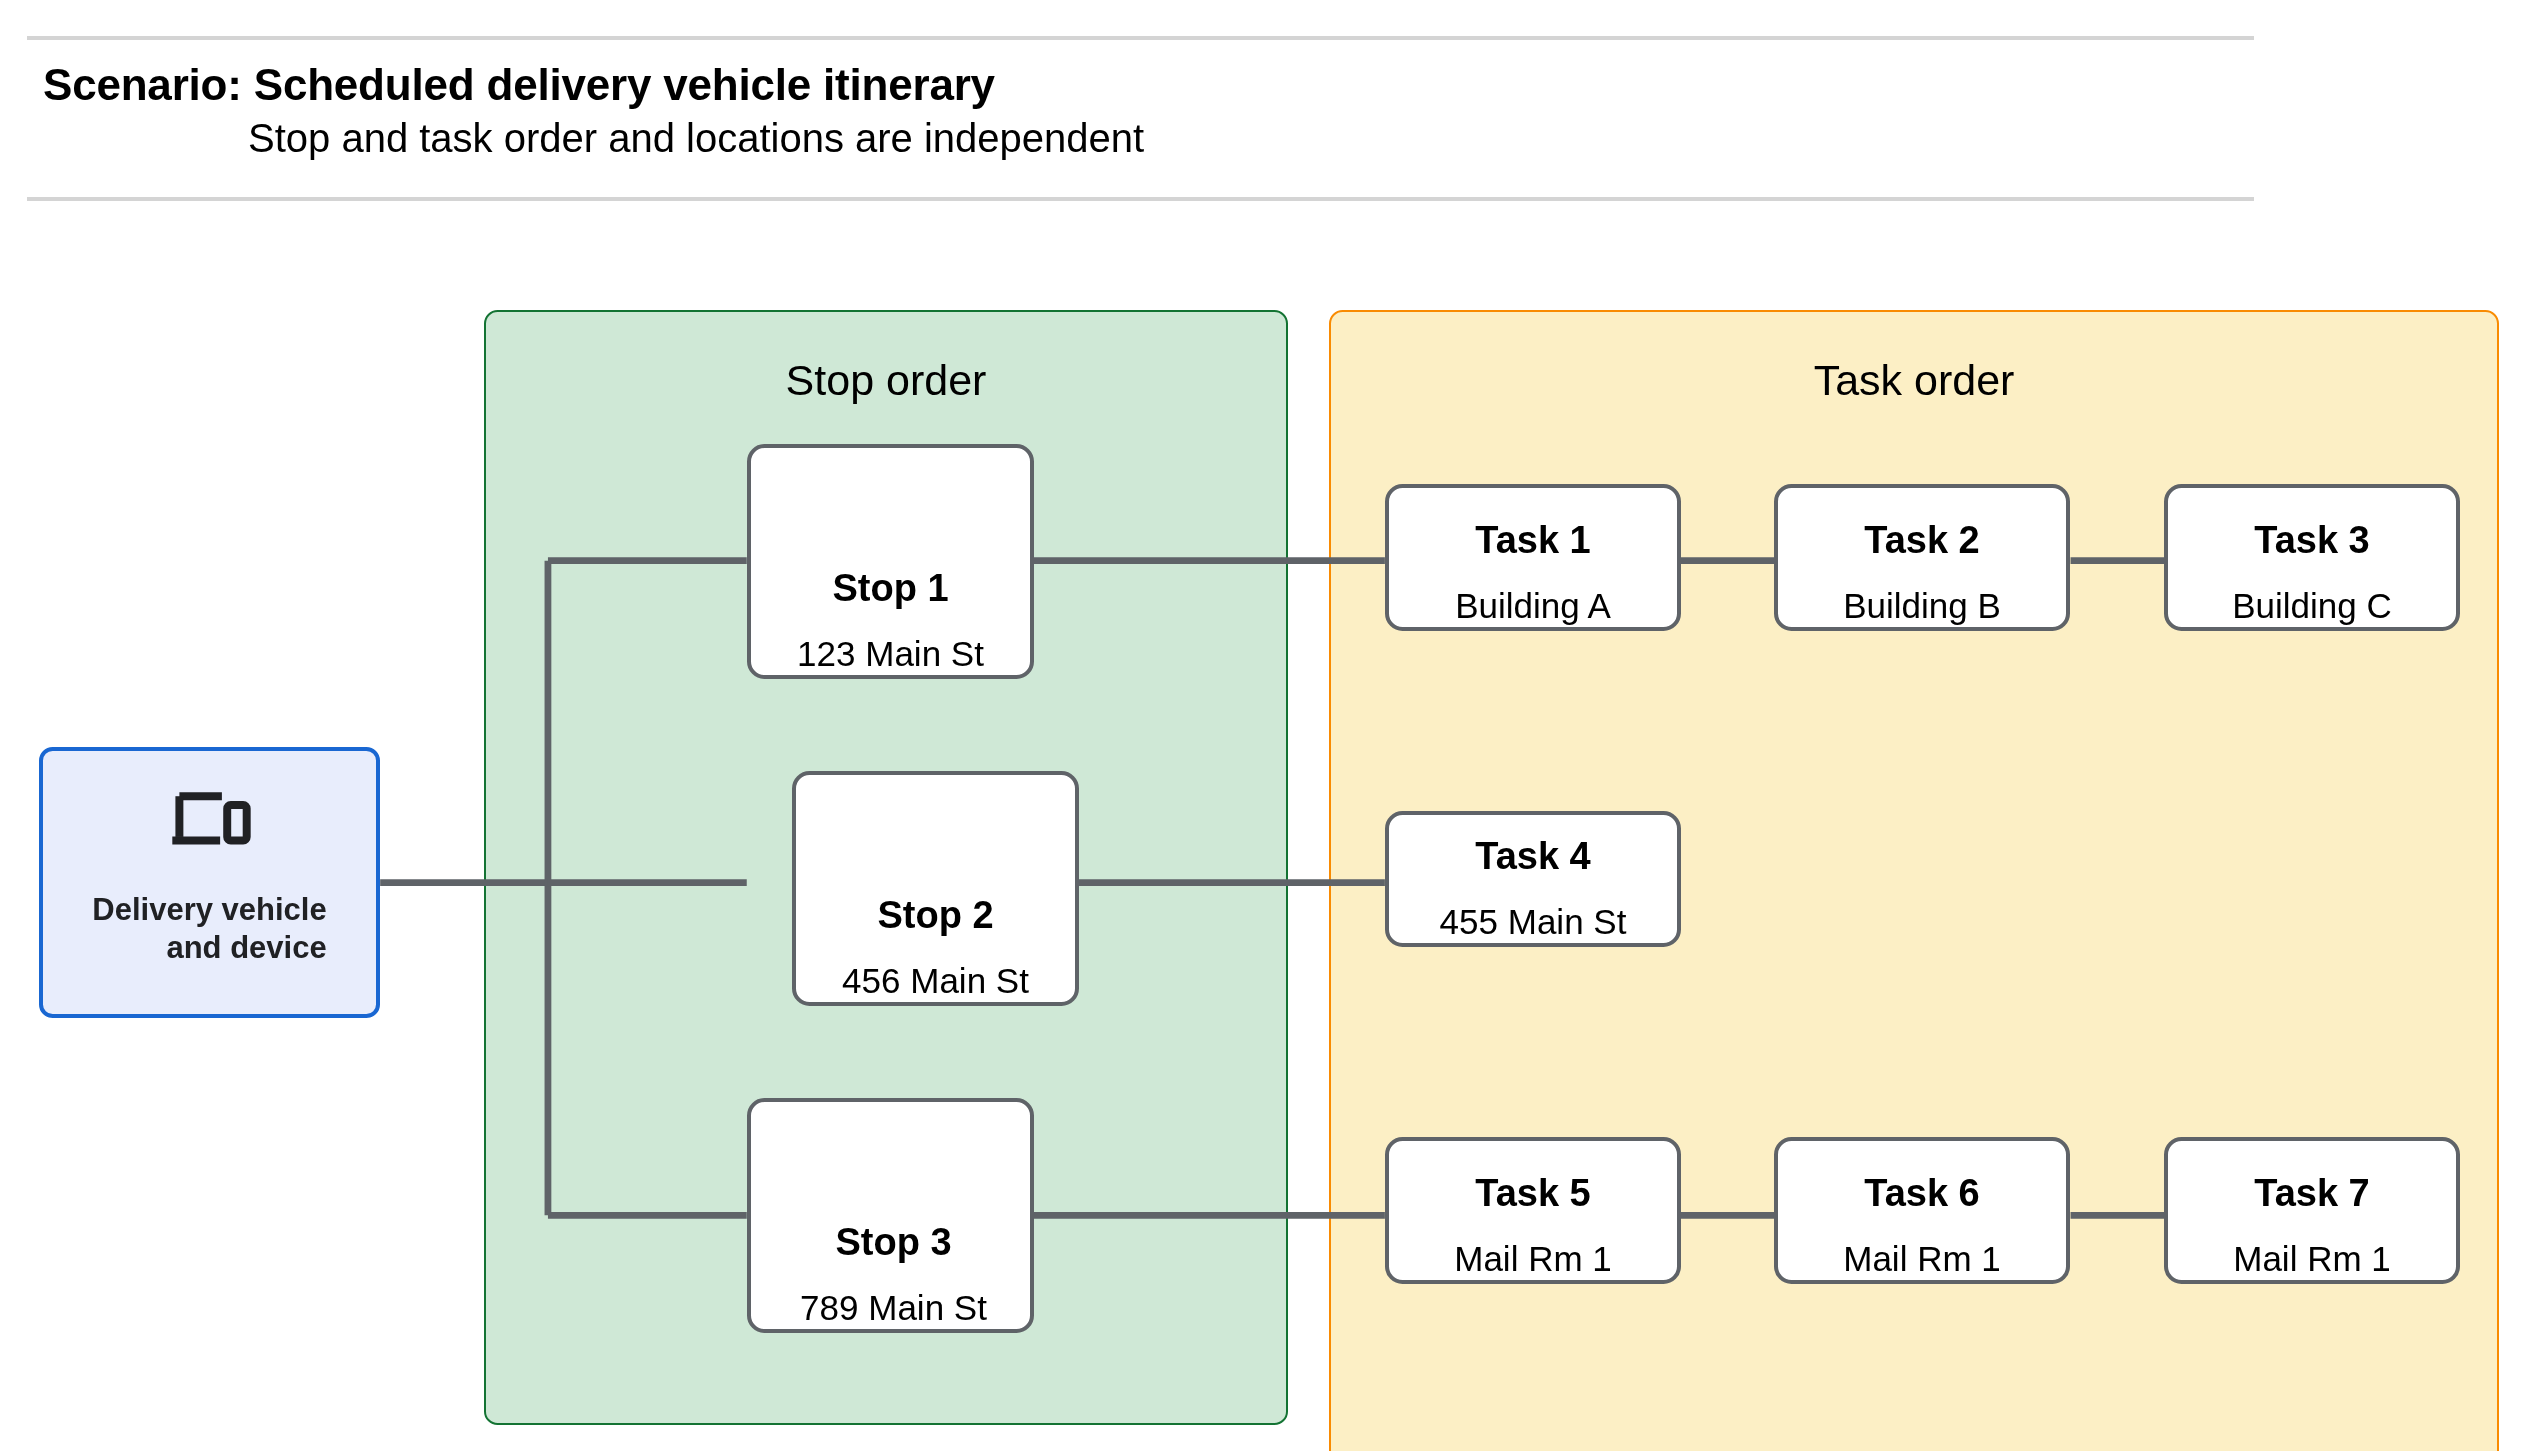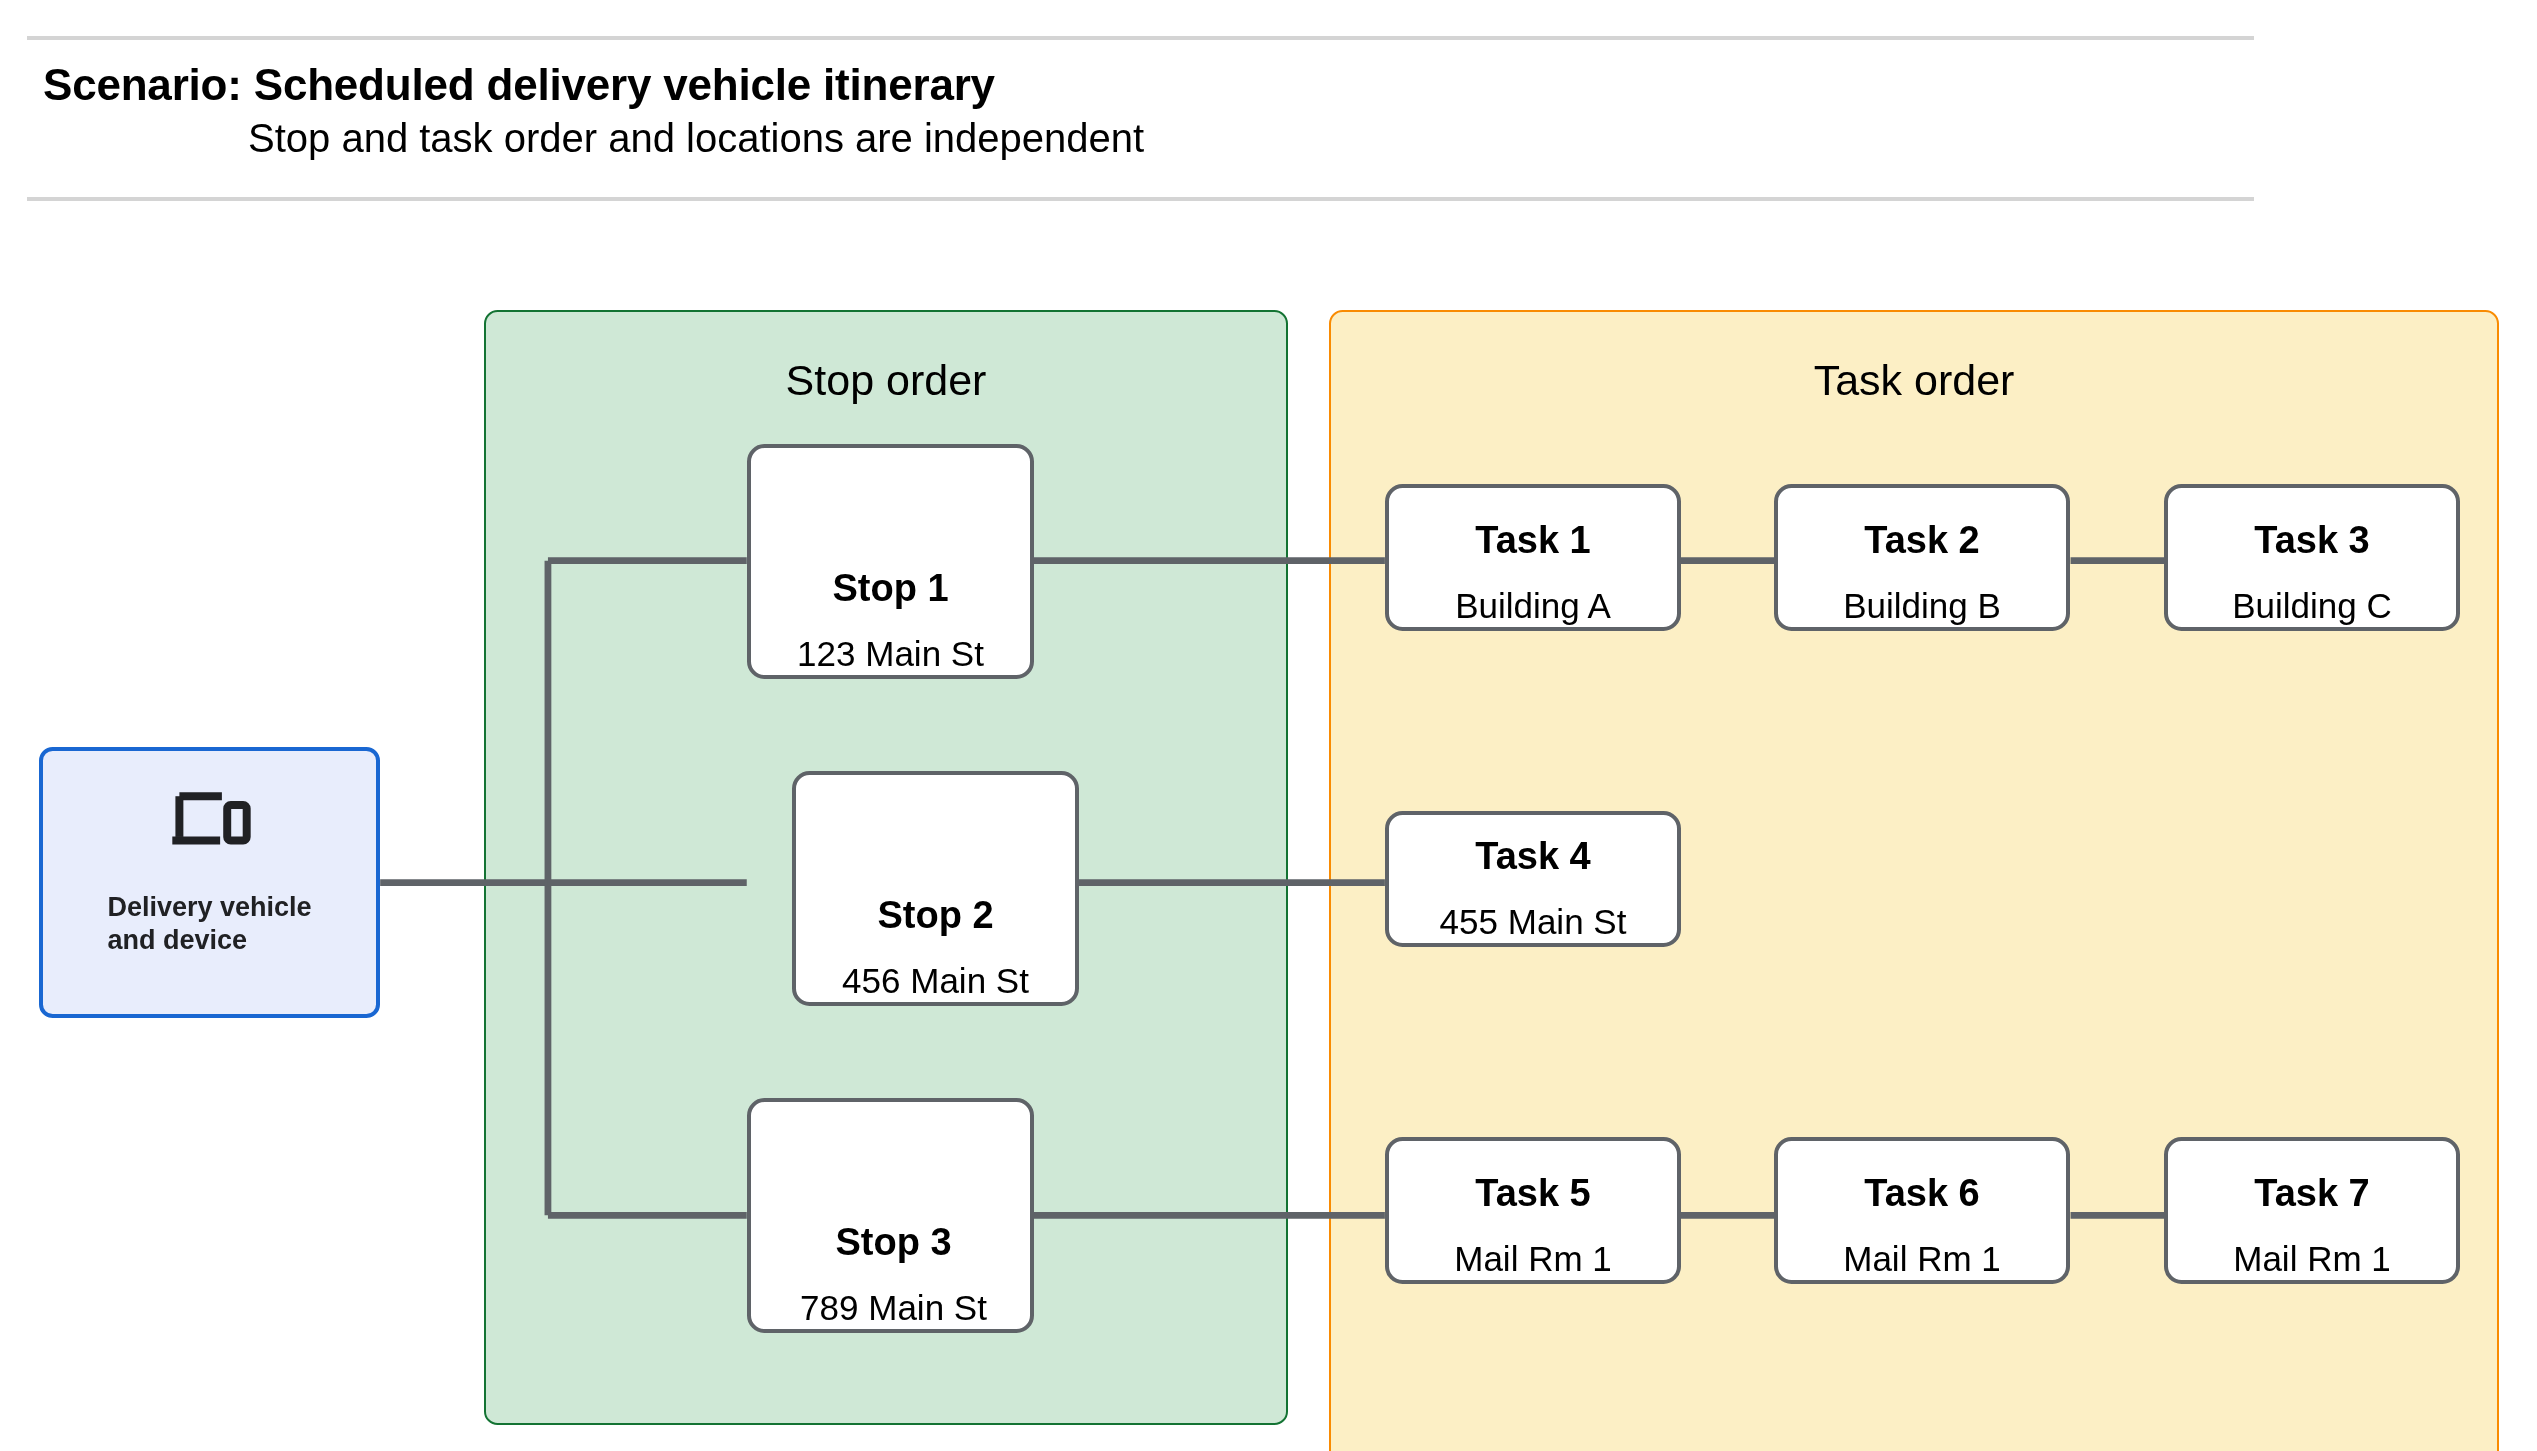--- a/index.html
+++ b/index.html
@@ -109,24 +109,24 @@
     align-items: center;
     justify-content: flex-start;
   }
   #device-icon {
     margin-top: 37px;
     width: 85px;
     height: 66px;
   }
   #device-label {
     margin-top: 37px;
-    font-size: 27px;
+    font-size: 31px;
     font-weight: 700;
     line-height: 1.22;
-    text-align: left;
+    text-align: right;
     color: #202124;
   }
 
   
   .node-card {
     position: absolute;
     background: #ffffff;
     border: 4.8px solid #5f6368;
     border-radius: 17.5px;
     box-sizing: border-box;

